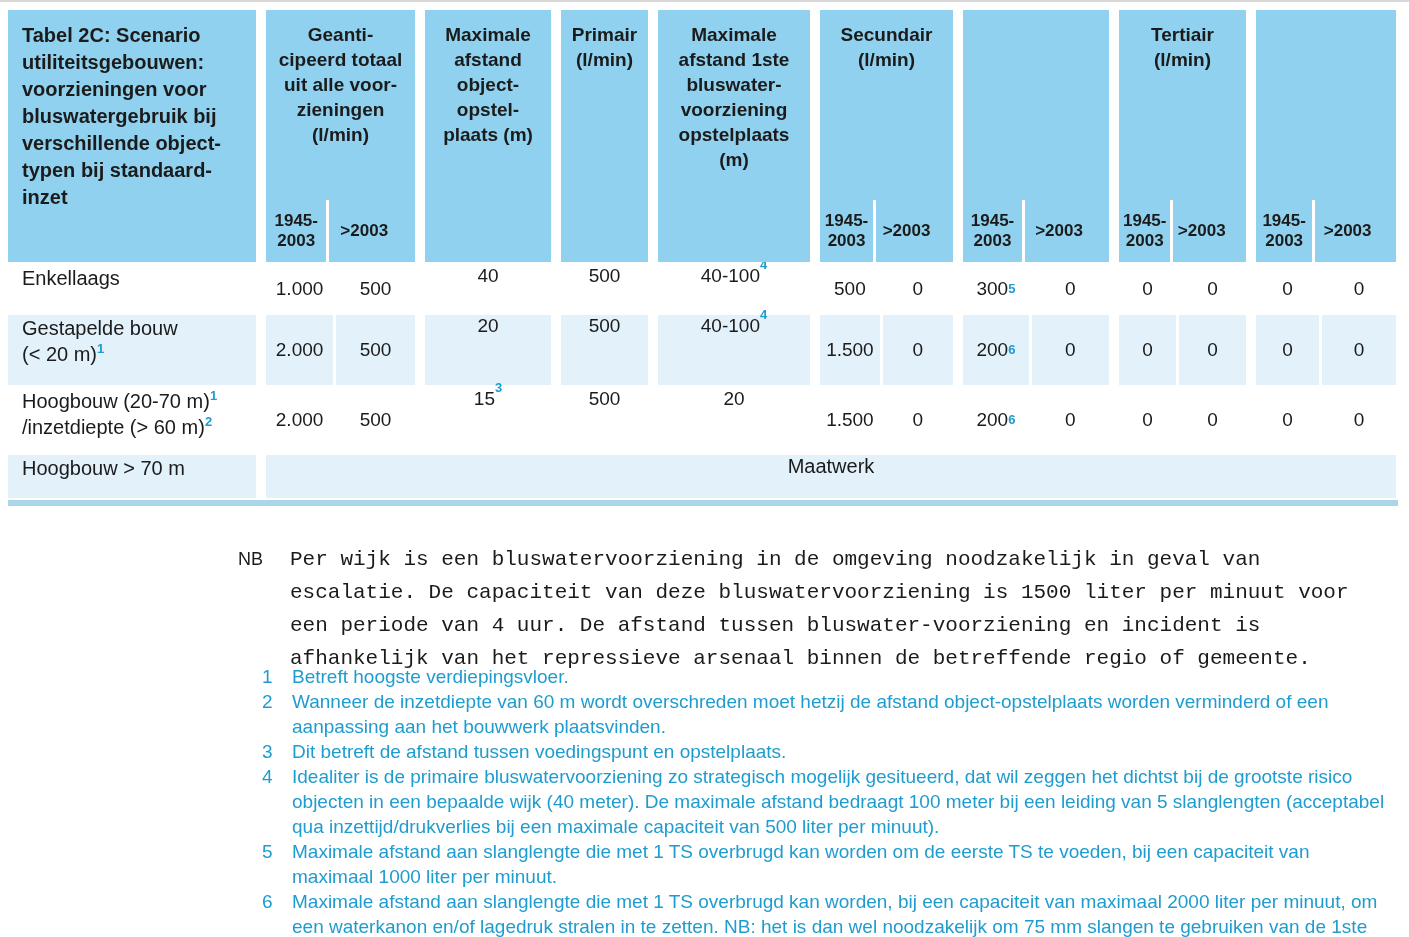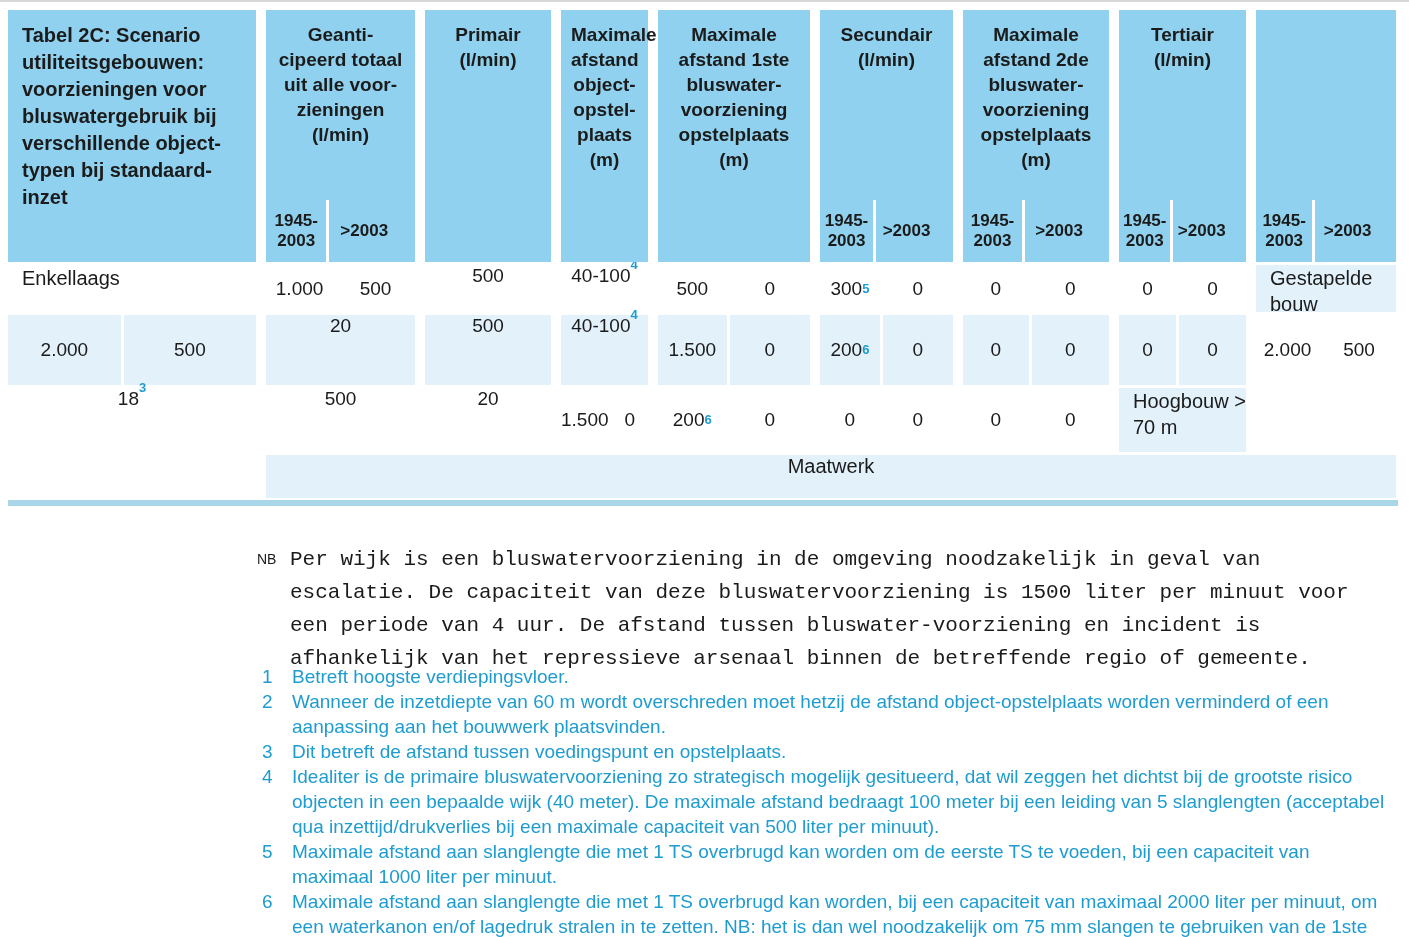--- a/index.html
+++ b/index.html
@@ -50,21 +50,21 @@
   .half.hn{flex:54;}
   .lbl{justify-content:flex-start;text-align:left;padding-left:14px;font-size:20px;line-height:26px;}
   .span-cell{grid-column:2 / -1;font-size:20px;}
   sup{color:var(--accent);font-weight:bold;font-size:13px;line-height:0;}
   .bottom-rule{height:6px;background:var(--line);margin-top:2px;width:100%;}
 
   
   .nb{position:absolute;left:238px;top:543px;width:1130px;
       display:grid;grid-template-columns:52px 1fr;
       font-size:21px;line-height:33px;}
-  .nb-label{font-size:14px;margin-left:19px;}
+  .nb-label{font-size:18px;}
   .nb-text{width:1068px;font-family:Liberation Mono, monospace;}
 
   
   .fns{position:absolute;left:262px;top:664px;width:1134px;color:var(--accent);}
   .fn{display:grid;grid-template-columns:30px 1fr;font-size:19px;line-height:25px;}
 </style>
 </head>
 <body>
 
 <div class="top-rule"></div>
@@ -76,37 +76,36 @@
 
     <div class="th">
       <span>Geanti-cipeerd totaal uit alle voor-zieningen (l/min)</span>
       <div class="years">
         <div class="year y-old">1945-2003</div>
         <div class="vsep"></div>
         <div class="year y-new">&gt;2003</div>
       </div>
     </div>
 
+    <div class="th"><span>Maximale afstand object-opstel-plaats (m)</span></div>
+
     <div class="th"><span>Primair (l/min)</span></div>
 
-    <div class="th"><span>Maximale afstand object-opstel-plaats (m)</span></div>
-
     <div class="th"><span>Maximale afstand 1ste bluswater-voorziening opstelplaats (m)</span></div>
 
     <div class="th">
       <span>Secundair (l/min)</span>
       <div class="years">
         <div class="year y-old">1945-2003</div>
         <div class="vsep"></div>
         <div class="year y-new">&gt;2003</div>
       </div>
     </div>
 
     <div class="th">
-      <span>Maximale afstand 2de bluswater-voorziening opstelplaats (m)</span>
       <div class="years">
         <div class="year y-old">1945-2003</div>
         <div class="vsep"></div>
         <div class="year y-new">&gt;2003</div>
       </div>
     </div>
 
     <div class="th">
       <span>Tertiair (l/min)</span>
       <div class="years">
@@ -129,20 +128,24 @@
       </div>
     <div class="td split">
       <div class="half w">
           <span>1.000</span>
         </div>
       <div class="vsep"></div>
       <div class="half hn w">
           <span>500</span>
         </div>
     </div>
+    <div class="td w">
+        <span>40</span>
+        <sup></sup>
+      </div>
     <div class="td w">
         <span>500</span>
       </div>
     <div class="td w">
         <span>40-100</span>
         <sup>4</sup>
       </div>
     <div class="td split">
       <div class="half w">
           <span>500</span>
@@ -238,31 +241,37 @@
     <div class="td split">
       <div class="half b">
           <span>0</span>
         </div>
       <div class="vsep"></div>
       <div class="half hn b">
           <span>0</span>
         </div>
     </div>
 
+    <div class="td w lbl">
+      <div>
+        <div><span>Hoogbouw (20-70 m)</span><sup>1</sup></div>
+        <div><span>/inzetdiepte (&gt; 60 m)</span><sup>2</sup></div>
+      </div>
+    </div>
     <div class="td split">
       <div class="half w">
           <span>2.000</span>
         </div>
       <div class="vsep"></div>
       <div class="half hn w">
           <span>500</span>
         </div>
     </div>
     <div class="td w">
-        <span>18</span>
+        <span>15</span>
         <sup>3</sup>
       </div>
     <div class="td w">
         <span>500</span>
       </div>
     <div class="td w">
         <span>20</span>
         <sup></sup>
       </div>
     <div class="td split">

